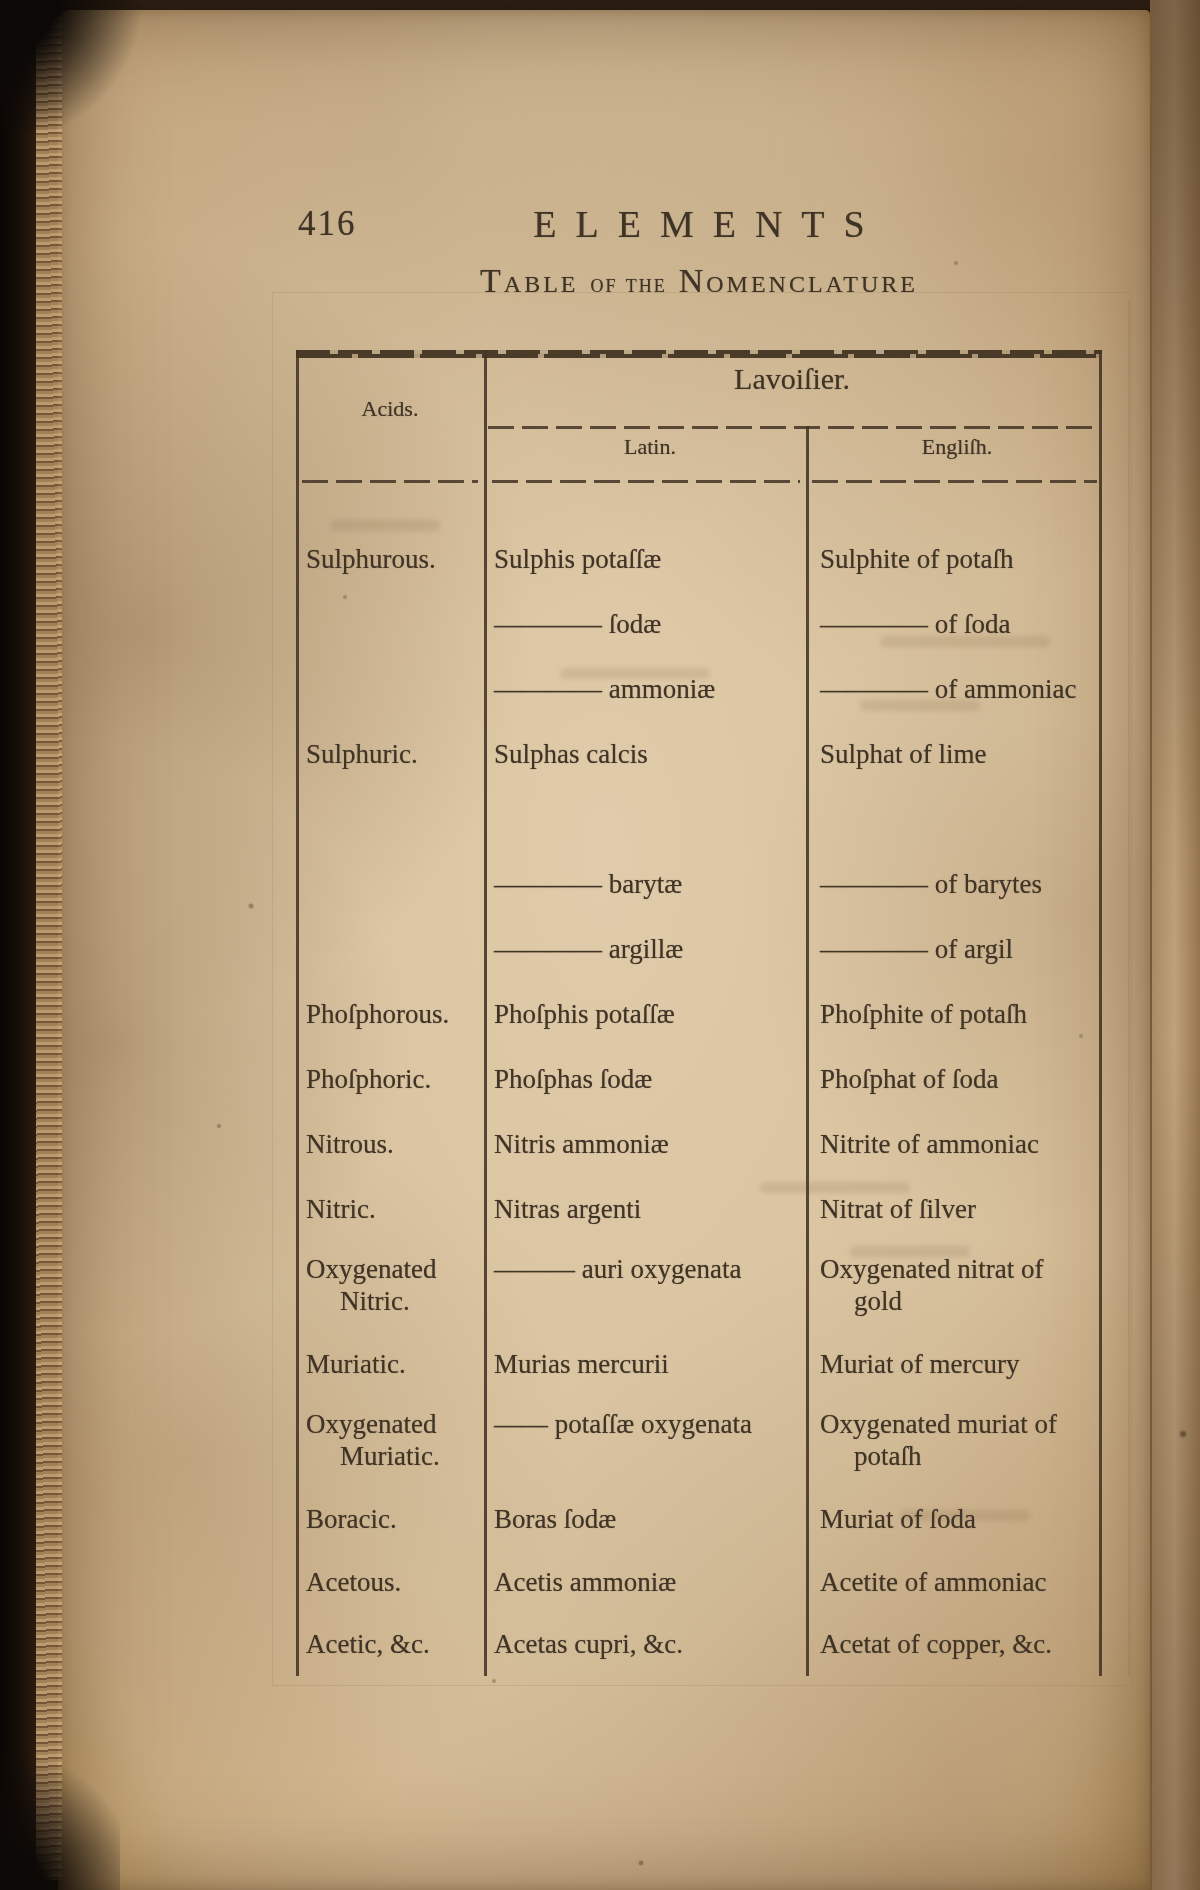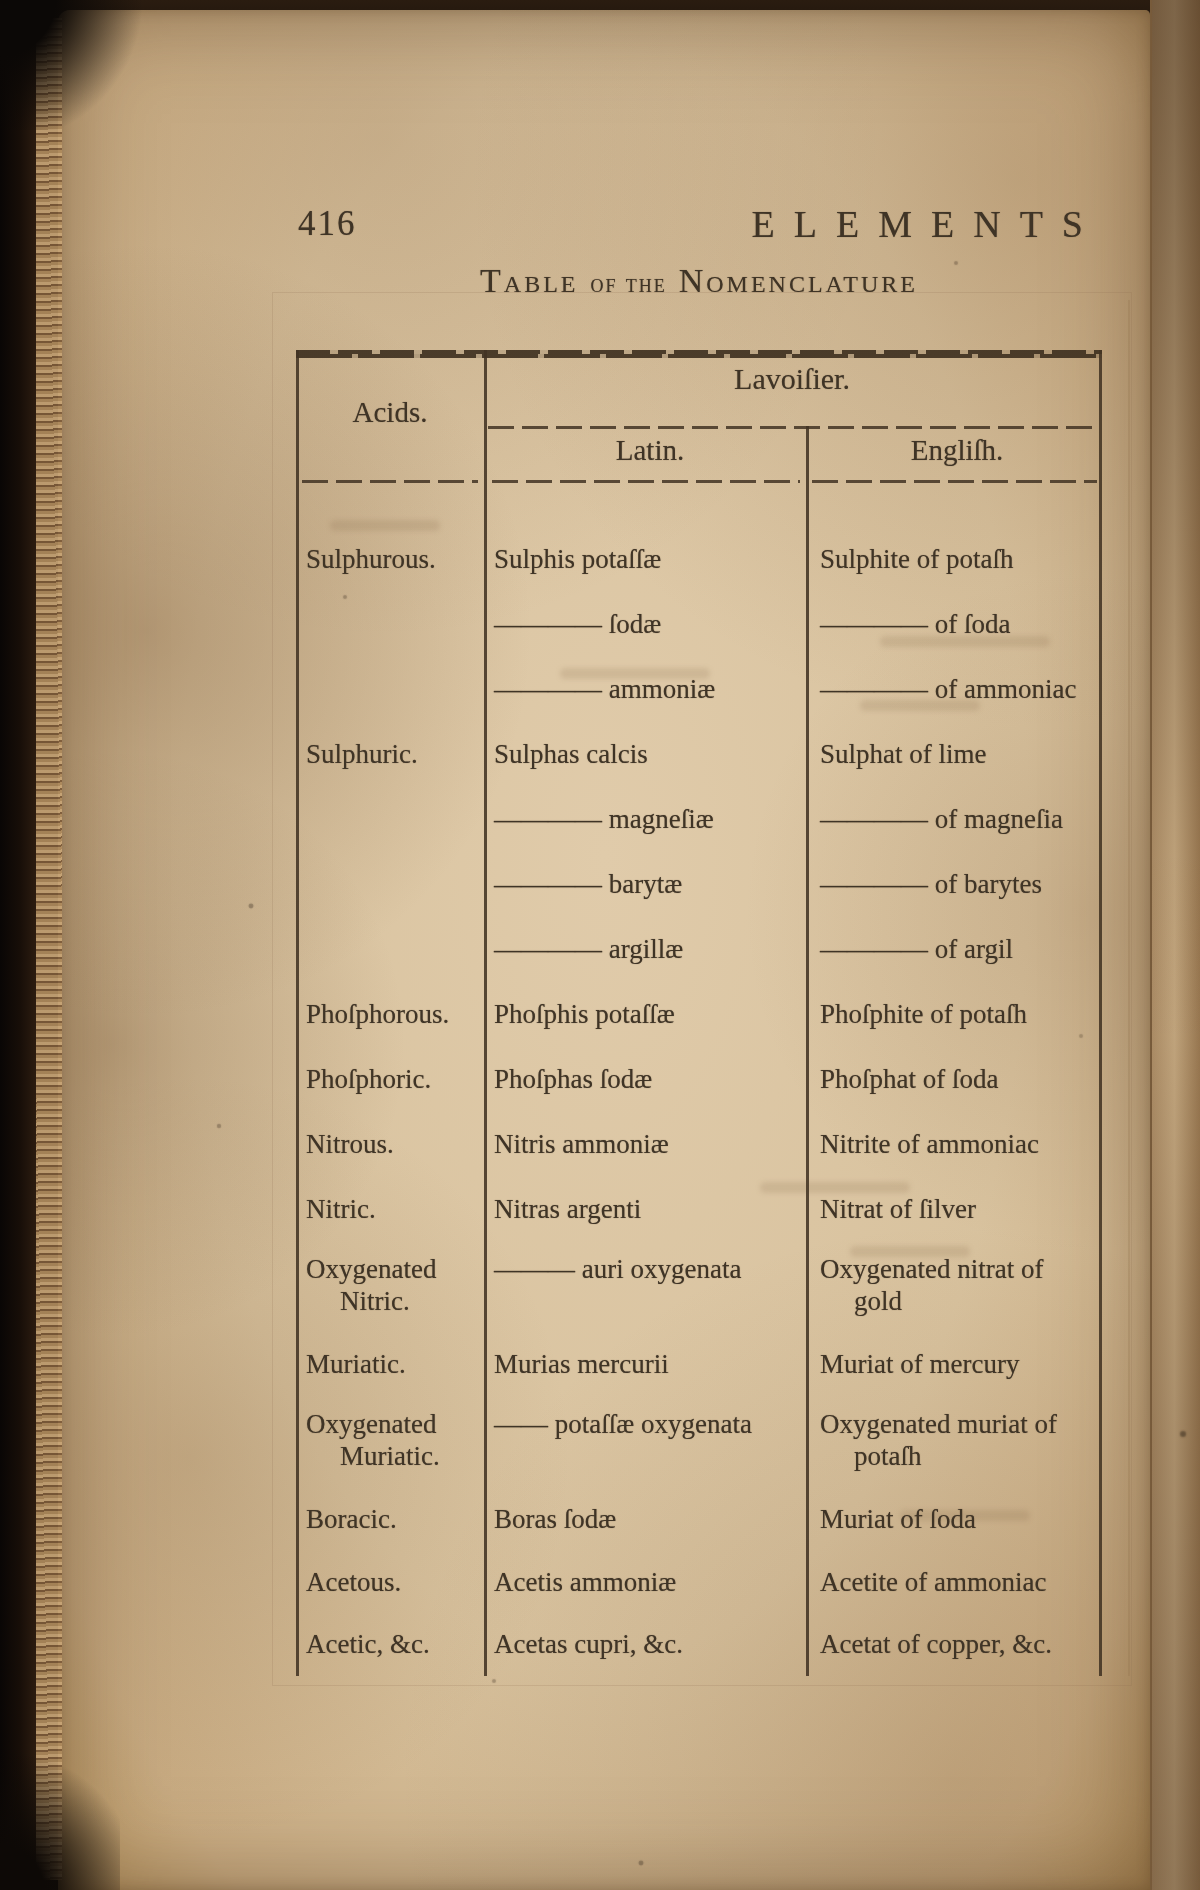--- a/index.html
+++ b/index.html
@@ -46,21 +46,21 @@
   .smudge{position:absolute;height:11px;border-radius:6px;background:rgba(122,96,64,.16);filter:blur(2.5px);}
   .specks{position:absolute;left:0;top:0;width:2px;height:2px;border-radius:50%;background:transparent;
     box-shadow:
       250px 905px 1px 1.5px rgba(50,38,25,.35), 955px 262px 1px 1px rgba(50,38,25,.3),
       218px 1125px 1px 1.2px rgba(50,38,25,.3), 1080px 1035px 1px 1px rgba(50,38,25,.25),
       493px 1680px 1px 1px rgba(50,38,25,.3), 1182px 1433px 2px 2px rgba(45,34,22,.5),
       640px 1862px 1px 1.5px rgba(50,38,25,.35), 344px 596px 1px 1px rgba(50,38,25,.3);}
   
   .ink{color:#3f3426;text-shadow:0 0 1px rgba(62,48,32,.55);}
   .pagenum{position:absolute;left:298px;top:204px;font-size:35px;letter-spacing:2px;}
-  .running-head{position:absolute;left:296px;top:202px;width:806px;text-align:right;
+  .running-head{position:absolute;left:296px;top:202px;width:806px;text-align:center;
     font-size:38px;letter-spacing:19px;text-indent:19px;}
   .table-title{position:absolute;left:296px;top:262px;width:806px;text-align:center;font-variant:small-caps;}
   .table-title .big{font-size:34px;letter-spacing:3px;}
   .table-title .mid{font-size:25px;letter-spacing:2px;margin:0 12px;}
   
   .ntable{position:absolute;left:296px;top:350px;width:716px;height:1326px;font-size:27px;}
   .bline{position:absolute;background:rgba(66,51,35,.88);}
   .dash{position:absolute;height:3px;
     background:repeating-linear-gradient(90deg,rgba(66,51,35,.85) 0 26px,rgba(66,51,35,0) 26px 34px);}
   .t-top{left:0;top:0;width:806px;height:4px;
@@ -68,21 +68,21 @@
   .t-bottom{left:0;top:1322px;width:806px;height:4px;
     background:repeating-linear-gradient(90deg,rgba(60,46,30,.9) 0 56px,rgba(60,46,30,.2) 56px 62px);}
   .t-left{left:0;top:0;width:3px;height:1326px;}
   .t-right{left:803px;top:0;width:3px;height:1326px;}
   .t-div1{left:188px;top:0;width:2.5px;height:1326px;}
   .t-div2{left:510px;top:76px;width:2.5px;height:1250px;}
   .rule1{top:76px;left:192px;width:611px;}
   .rule2a{top:130px;left:6px;width:176px;}
   .rule2b{top:130px;left:196px;width:308px;}
   .rule2c{top:130px;left:516px;width:285px;}
-  .hdr{position:absolute;text-align:center;font-size:29px;}
+  .hdr{position:absolute;text-align:center;font-size:22px;}
   .hdr-lav{left:188px;top:12px;width:616px;font-size:30px;}
   .hdr-acids{left:0;top:46px;width:188px;}
   .hdr-latin{left:198px;top:84px;width:312px;}
   .hdr-english{left:518px;top:84px;width:286px;}
   
   .trow{position:absolute;left:0;width:806px;height:36px;}
   .c{position:absolute;top:0;white-space:nowrap;line-height:32px;}
   .c1{left:10px;width:178px;}
   .c2{left:198px;width:306px;}
   .c3{left:524px;width:280px;}
@@ -143,24 +143,20 @@
   </div>
   <div class="trow" style="top:323px">
     <div class="c c2"><span>———— ammoniæ</span></div>
     <div class="c c3"><span>———— of ammoniac</span></div>
   </div>
   <div class="trow" style="top:388px">
     <div class="c c1"><span>Sulphuric.</span></div>
     <div class="c c2"><span>Sulphas calcis</span></div>
     <div class="c c3"><span>Sulphat of lime</span></div>
   </div>
-  <div class="trow" style="top:453px">
-    <div class="c c2"><span>———— magneſiæ</span></div>
-    <div class="c c3"><span>———— of magneſia</span></div>
-  </div>
   <div class="trow" style="top:518px">
     <div class="c c2"><span>———— barytæ</span></div>
     <div class="c c3"><span>———— of barytes</span></div>
   </div>
   <div class="trow" style="top:583px">
     <div class="c c2"><span>———— argillæ</span></div>
     <div class="c c3"><span>———— of argil</span></div>
   </div>
   <div class="trow" style="top:648px">
     <div class="c c1"><span>Phoſphorous.</span></div>

